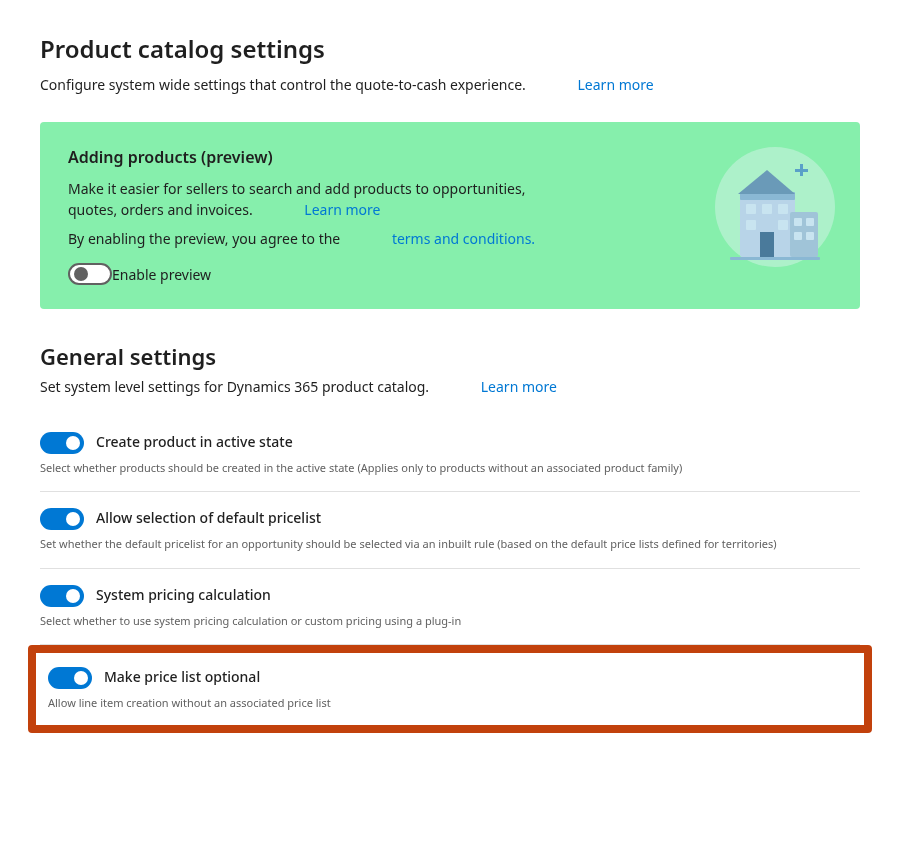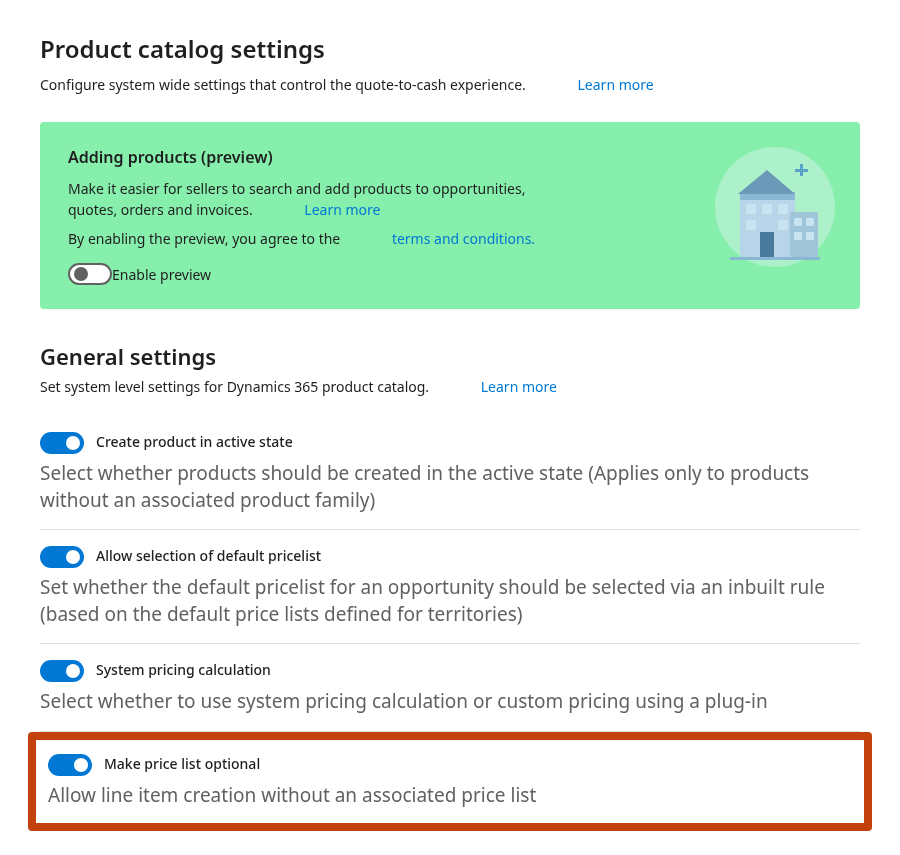--- a/index.html
+++ b/index.html
@@ -103,21 +103,21 @@
       margin-bottom: 6px;
     }
 
     .setting-header span {
       font-size: 14px;
       font-weight: 500;
       color: #1f1f1f;
     }
 
     .setting-desc {
-      font-size: 19px;
+      font-size: 11px;
       color: #616161;
       line-height: 1.4;
       padding-left: 0;
     }
 
     
     .toggle {
       position: relative;
       display: inline-block;
       width: 44px;

